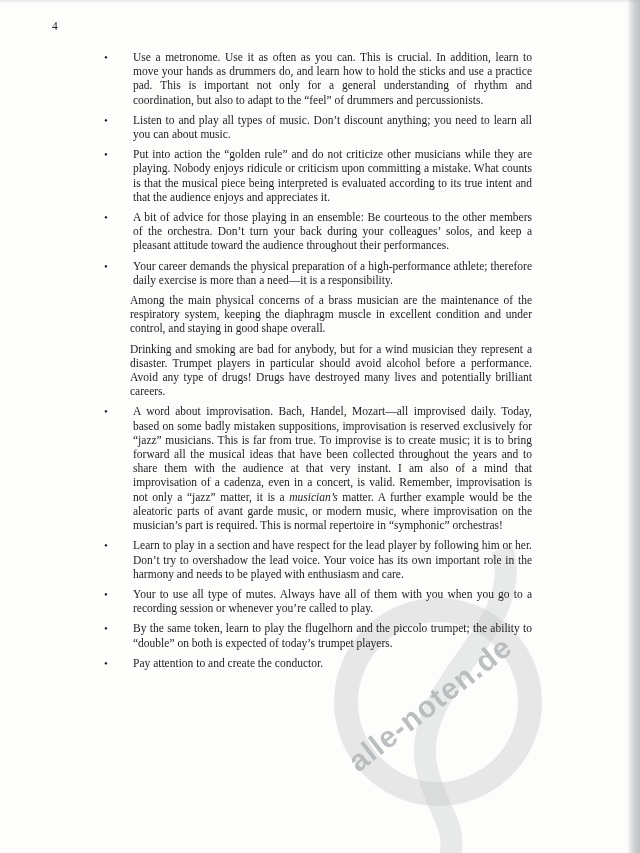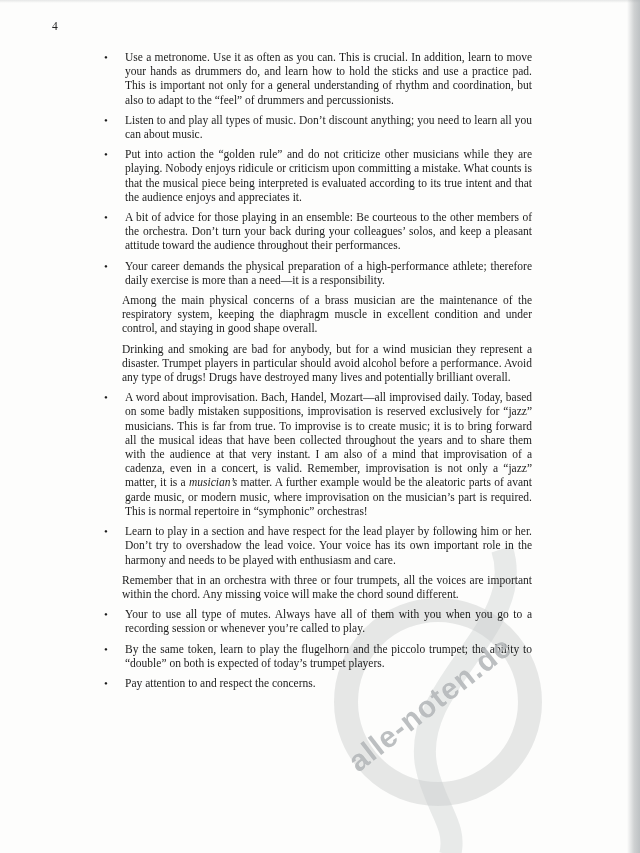--- a/index.html
+++ b/index.html
@@ -41,20 +41,21 @@
     font-size:11px;
     line-height:14.2px;
     color:#1c1c1c;
   }
   .item.para{
     padding-left:21px;
   }
   .item .text{
     flex:1;
     text-align:justify;
+    margin-left:8px;
   }
   .item .text i{
   }
   
   .wm-svg{
     position:absolute;
     left:290px;top:545px;
     z-index:1;
     pointer-events:none;
   }
@@ -116,44 +117,41 @@
         <div class="text"><span>A bit of advice for those playing in an ensemble: Be courteous to the other members of the orchestra. Don’t turn your back during your colleagues’ solos, and keep a pleasant attitude toward the audience throughout their performances.</span></div>
       </div>
       <div class="item bullet">
         <span class="bullet-marker">•</span>
         <div class="text"><span>Your career demands the physical preparation of a high-performance athlete; therefore daily exercise is more than a need—it is a responsibility.</span></div>
       </div>
       <div class="item para">
         <div class="text"><span>Among the main physical concerns of a brass musician are the maintenance of the respiratory system, keeping the diaphragm muscle in excellent condition and under control, and staying in good shape overall.</span></div>
       </div>
       <div class="item para">
-        <div class="text"><span>Drinking and smoking are bad for anybody, but for a wind musician they represent a disaster. Trumpet players in particular should avoid alcohol before a performance. Avoid any type of drugs! Drugs have destroyed many lives and potentially brilliant overall.</span></div>
+        <div class="text"><span>Drinking and smoking are bad for anybody, but for a wind musician they represent a disaster. Trumpet players in particular should avoid alcohol before a performance. Avoid any type of drugs! Drugs have destroyed many lives and potentially brilliant careers.</span></div>
       </div>
       <div class="item bullet">
         <span class="bullet-marker">•</span>
         <div class="text"><span>A word about improvisation. Bach, Handel, Mozart—all improvised daily. Today, based on some badly mistaken suppositions, improvisation is reserved exclusively for “jazz” musicians. This is far from true. To improvise is to create music; it is to bring forward all the musical ideas that have been collected throughout the years and to share them with the audience at that very instant. I am also of a mind that improvisation of a cadenza, even in a concert, is valid. Remember, improvisation is not only a “jazz” matter, it is a </span><i>musician’s</i><span> matter. A further example would be the aleatoric parts of avant garde music, or modern music, where improvisation on the musician’s part is required. This is normal repertoire in “symphonic” orchestras!</span></div>
       </div>
       <div class="item bullet">
         <span class="bullet-marker">•</span>
         <div class="text"><span>Learn to play in a section and have respect for the lead player by following him or her. Don’t try to overshadow the lead voice. Your voice has its own important role in the harmony and needs to be played with enthusiasm and care.</span></div>
-      </div>
-      <div class="item para">
-        <div class="text"><span>Remember that in an orchestra with three or four trumpets, all the voices are important within the chord. Any missing voice will make the chord sound different.</span></div>
       </div>
       <div class="item bullet">
         <span class="bullet-marker">•</span>
         <div class="text"><span>Your to use all type of mutes. Always have all of them with you when you go to a recording session or whenever you’re called to play.</span></div>
       </div>
       <div class="item bullet">
         <span class="bullet-marker">•</span>
         <div class="text"><span>By the same token, learn to play the flugelhorn and the piccolo trumpet; the ability to “double” on both is expected of today’s trumpet players.</span></div>
       </div>
       <div class="item bullet">
         <span class="bullet-marker">•</span>
-        <div class="text"><span>Pay attention to and respect the concerns.</span></div>
+        <div class="text"><span>Pay attention to and create the conductor.</span></div>
       </div>
     </div>
 
   <svg class="wm-svg" width="310" height="310" viewBox="0 0 310 310">
     <circle cx="148" cy="157" r="92" fill="none" stroke="#c9cccd" stroke-width="24" opacity="0.45"></circle>
     <path d="M212 4 C 238 82, 122 138, 136 220 C 144 262, 168 280, 160 310" fill="none" stroke="#c9cccd" stroke-width="22" opacity="0.4"></path>
   </svg>
 
   <div class="watermark-text">alle-noten.de</div>
 

